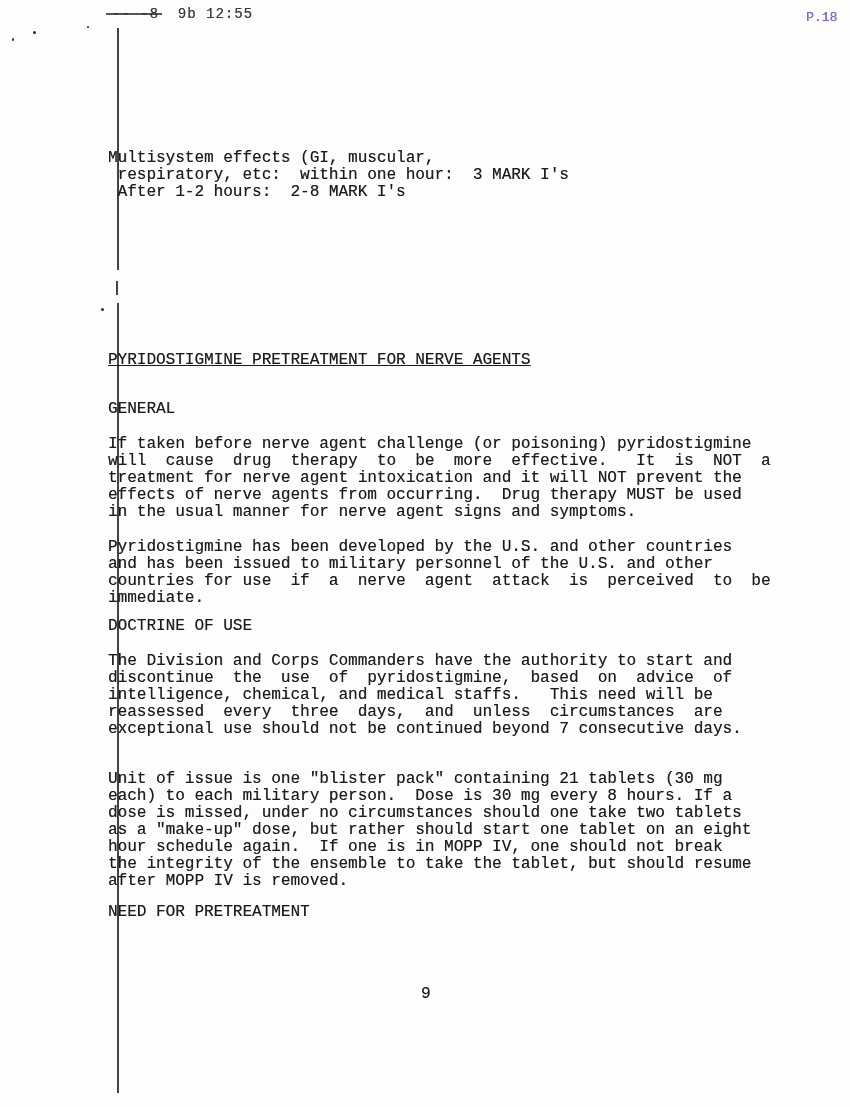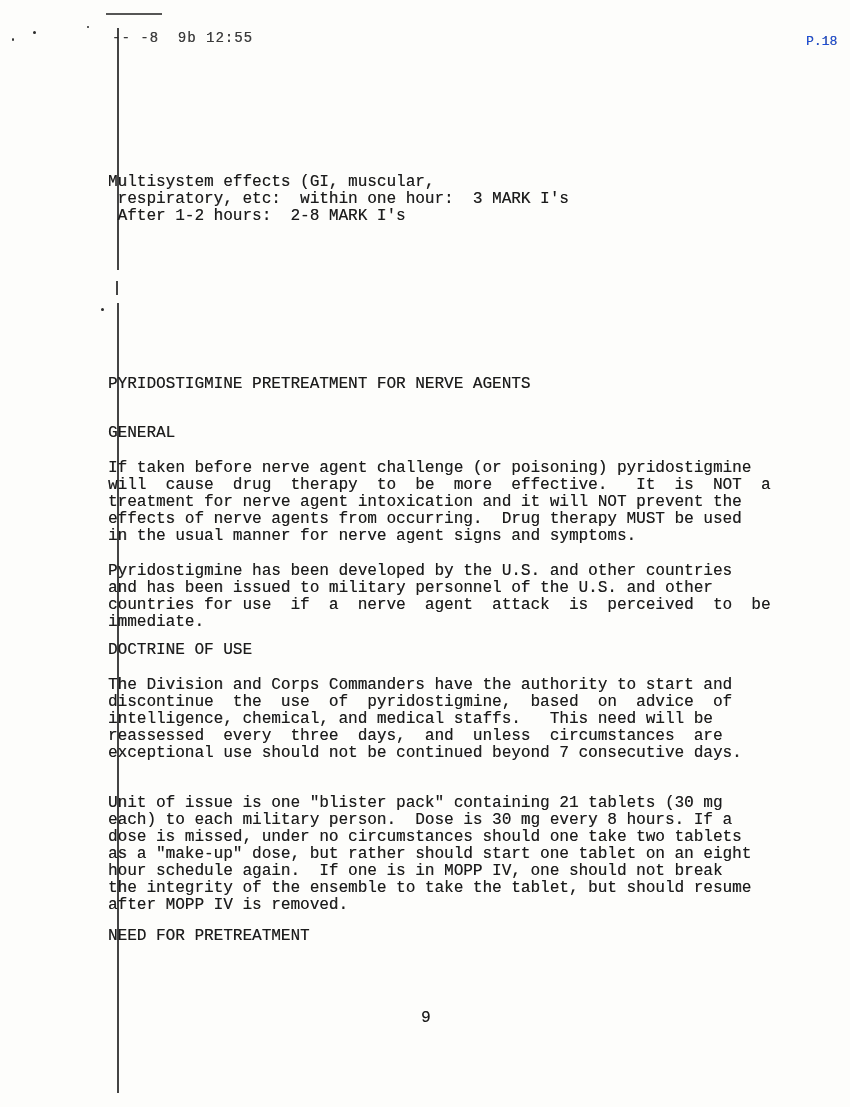--- a/index.html
+++ b/index.html
@@ -12,29 +12,28 @@
     color:#1b1b1b;
     overflow:hidden;
   }
   .blk {
     position:absolute;
     left:108px;
     font-size:16px;
     line-height:17px;
     white-space:pre;
     text-shadow:0.3px 0 0 rgba(20,20,20,0.55);
-    margin-top:24px;
   }
   
   .b-fax-left   { top:6px;  left:112px; font-size:14px; color:#3a3a3a; letter-spacing:1px; }
-  .b-fax-right  { top:9px;  left:806px; font-size:13px; color:#1d4ed8; }
+  .b-fax-right  { top:9px;  left:806px; font-size:13px; color:#8b5cf6; }
   .b-title      { top:98px;  }
   .b-multisys   { top:150px; }
   .b-note       { top:219px; }
-  .b-pyrido     { top:352px; }
+  .b-pyrido     { top:352px;text-decoration:underline; }
   .b-general-h  { top:401px; }
   .b-general-p  { top:436px; }
   .b-issued-p   { top:539px; }
   .b-doctrine-h { top:618px; }
   .b-doctrine-p { top:653px; }
   .b-unit-p     { top:771px; }
   .b-need-h     { top:904px;text-align:center; }
   .b-need-p     { top:937px; }
   .b-pageno     { top:986px; left:421px; }
 

